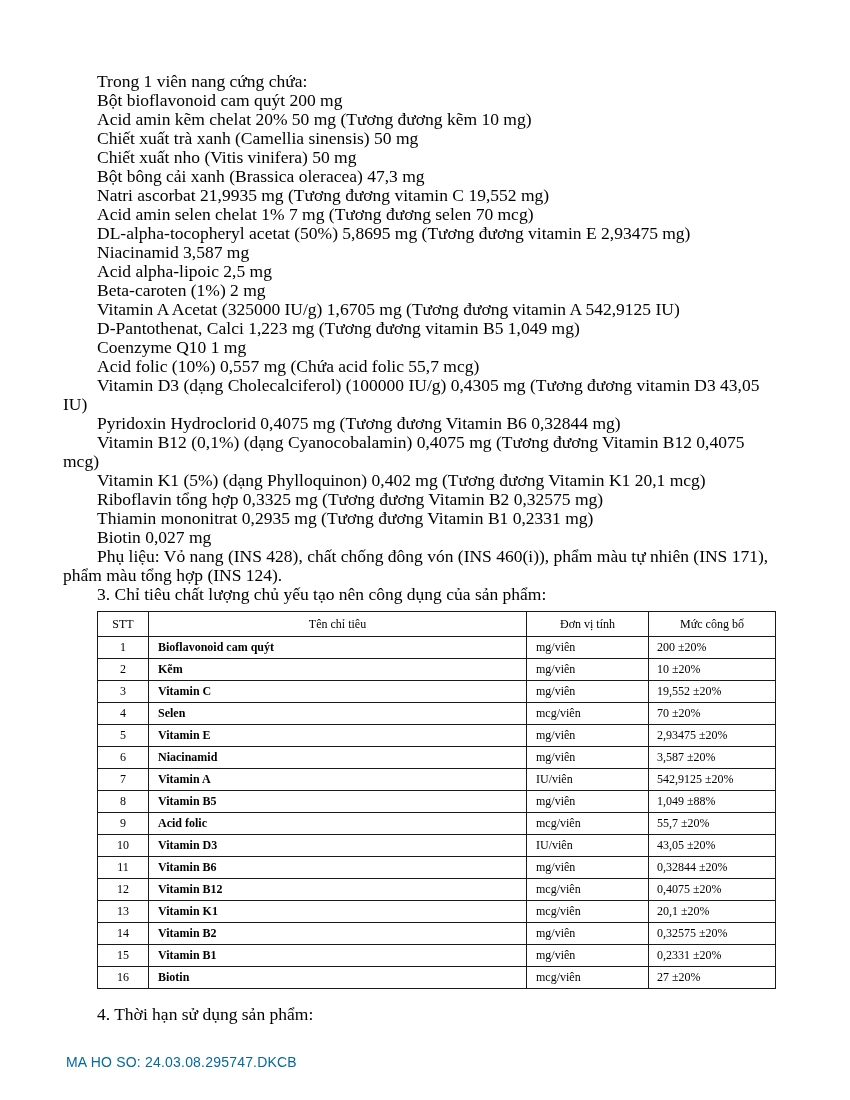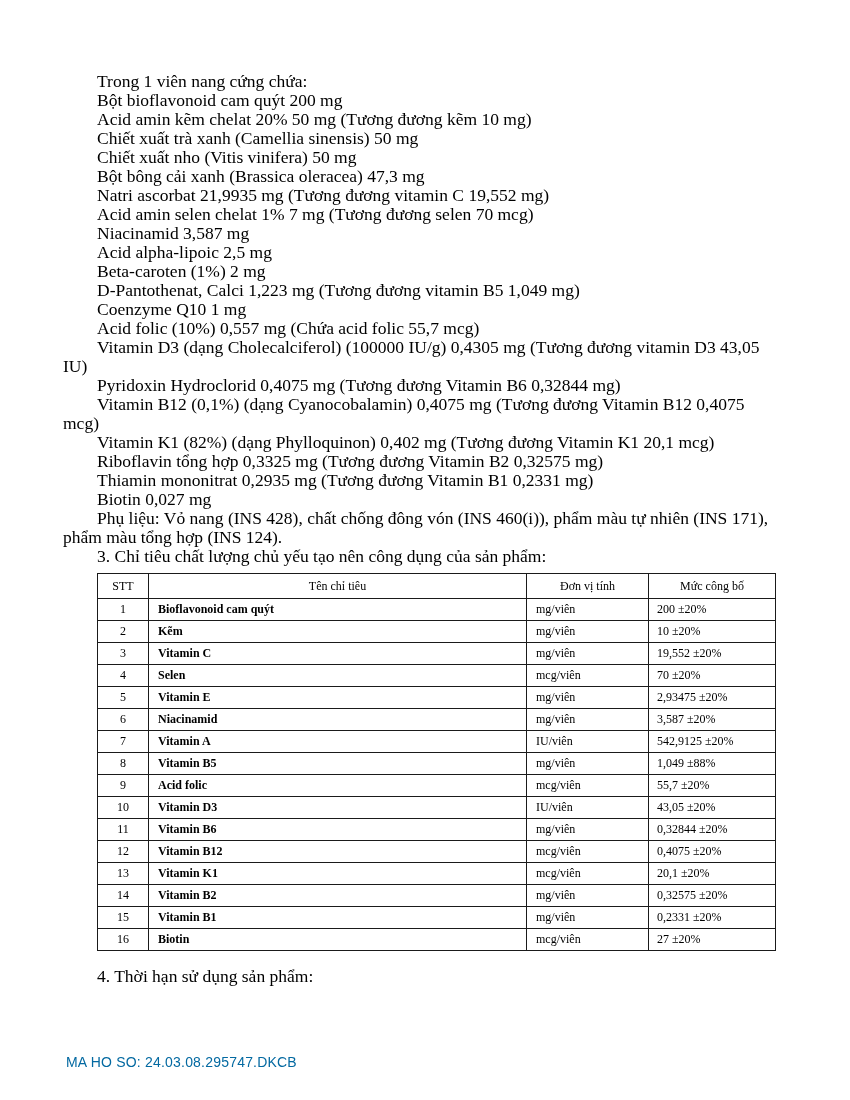--- a/index.html
+++ b/index.html
@@ -69,30 +69,32 @@
   <div class="content">
 
     <p class="para">Trong 1 viên nang cứng chứa:</p>
       <p class="para">Bột bioflavonoid cam quýt 200 mg</p>
       <p class="para">Acid amin kẽm chelat 20% 50 mg (Tương đương kẽm 10 mg)</p>
       <p class="para">Chiết xuất trà xanh (Camellia sinensis) 50 mg</p>
       <p class="para">Chiết xuất nho (Vitis vinifera) 50 mg</p>
       <p class="para">Bột bông cải xanh (Brassica oleracea) 47,3 mg</p>
       <p class="para">Natri ascorbat 21,9935 mg (Tương đương vitamin C 19,552 mg)</p>
       <p class="para">Acid amin selen chelat 1% 7 mg (Tương đương selen 70 mcg)</p>
+      <p class="para">DL-alpha-tocopheryl acetat (50%) 5,8695 mg (Tương đương vitamin E 2,93475 mg)</p>
       <p class="para">Niacinamid 3,587 mg</p>
       <p class="para">Acid alpha-lipoic 2,5 mg</p>
       <p class="para">Beta-caroten (1%) 2 mg</p>
+      <p class="para">Vitamin A Acetat (325000 IU/g) 1,6705 mg (Tương đương vitamin A 542,9125 IU)</p>
       <p class="para">D-Pantothenat, Calci 1,223 mg (Tương đương vitamin B5 1,049 mg)</p>
       <p class="para">Coenzyme Q10 1 mg</p>
       <p class="para">Acid folic (10%) 0,557 mg (Chứa acid folic 55,7 mcg)</p>
       <p class="para">Vitamin D3 (dạng Cholecalciferol) (100000 IU/g) 0,4305 mg (Tương đương vitamin D3 43,05 IU)</p>
       <p class="para">Pyridoxin Hydroclorid 0,4075 mg (Tương đương Vitamin B6 0,32844 mg)</p>
       <p class="para">Vitamin B12 (0,1%) (dạng Cyanocobalamin) 0,4075 mg (Tương đương Vitamin B12 0,4075 mcg)</p>
-      <p class="para">Vitamin K1 (82%) (dạng Phylloquinon) 0,402 mg (Tương đương Vitamin K1 20,1 mcg)</p>
+      <p class="para">Vitamin K1 (5%) (dạng Phylloquinon) 0,402 mg (Tương đương Vitamin K1 20,1 mcg)</p>
       <p class="para">Riboflavin tổng hợp 0,3325 mg (Tương đương Vitamin B2 0,32575 mg)</p>
       <p class="para">Thiamin mononitrat 0,2935 mg (Tương đương Vitamin B1 0,2331 mg)</p>
       <p class="para">Biotin 0,027 mg</p>
       <p class="para">Phụ liệu: Vỏ nang (INS 428), chất chống đông vón (INS 460(i)), phẩm màu tự nhiên (INS 171), phẩm màu tổng hợp (INS 124).</p>
 
     <p class="para">3. Chỉ tiêu chất lượng chủ yếu tạo nên công dụng của sản phẩm:</p>
 
     <table class="spec">
       <colgroup>
         <col style="width:51px">

